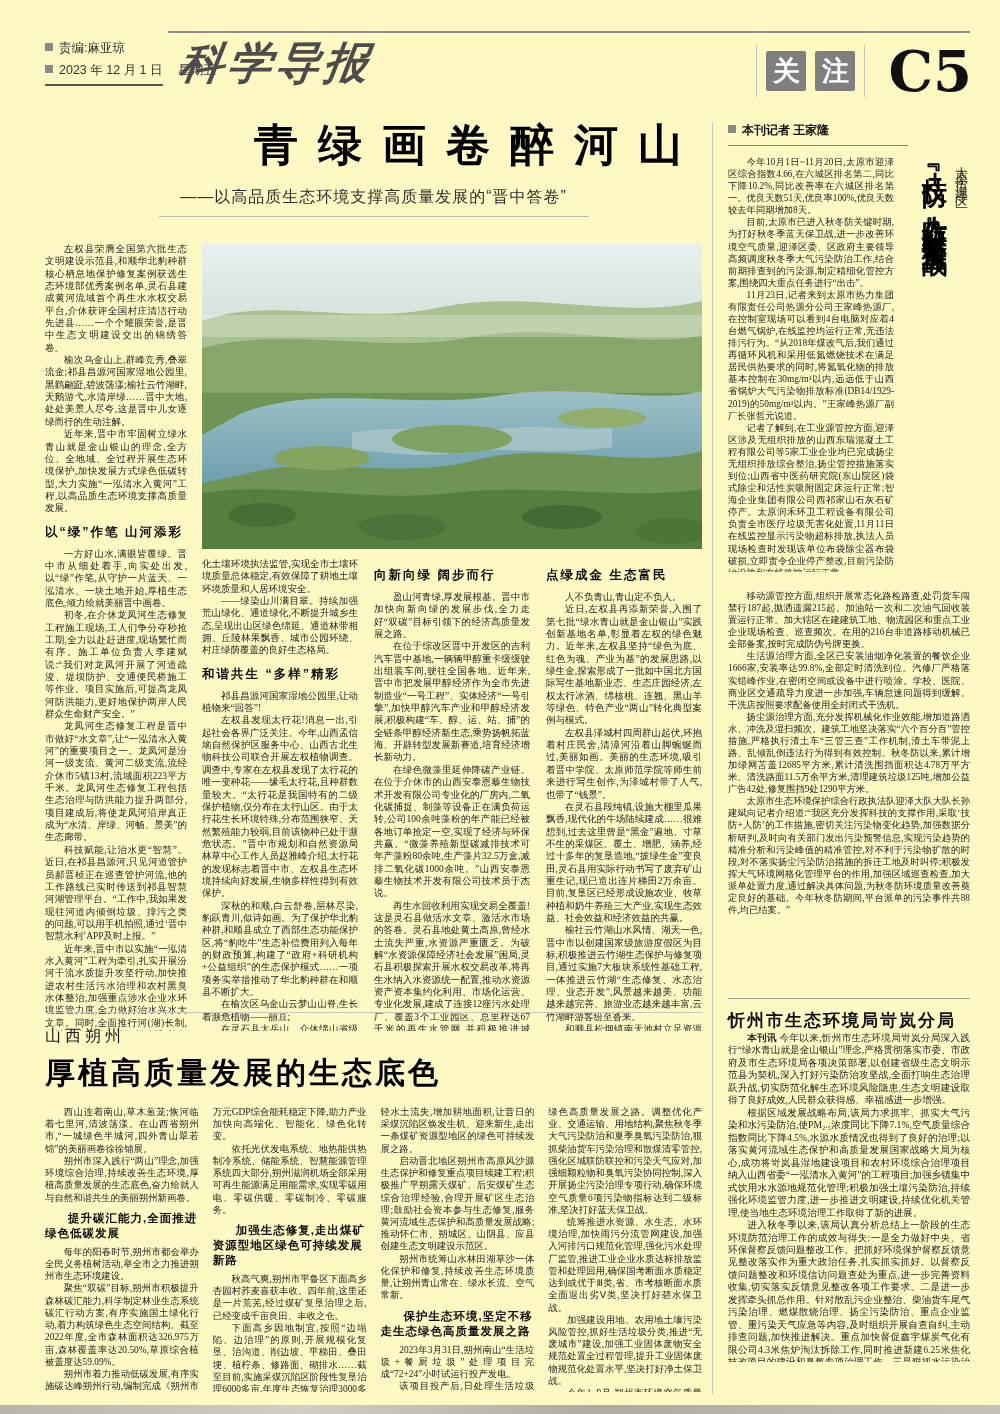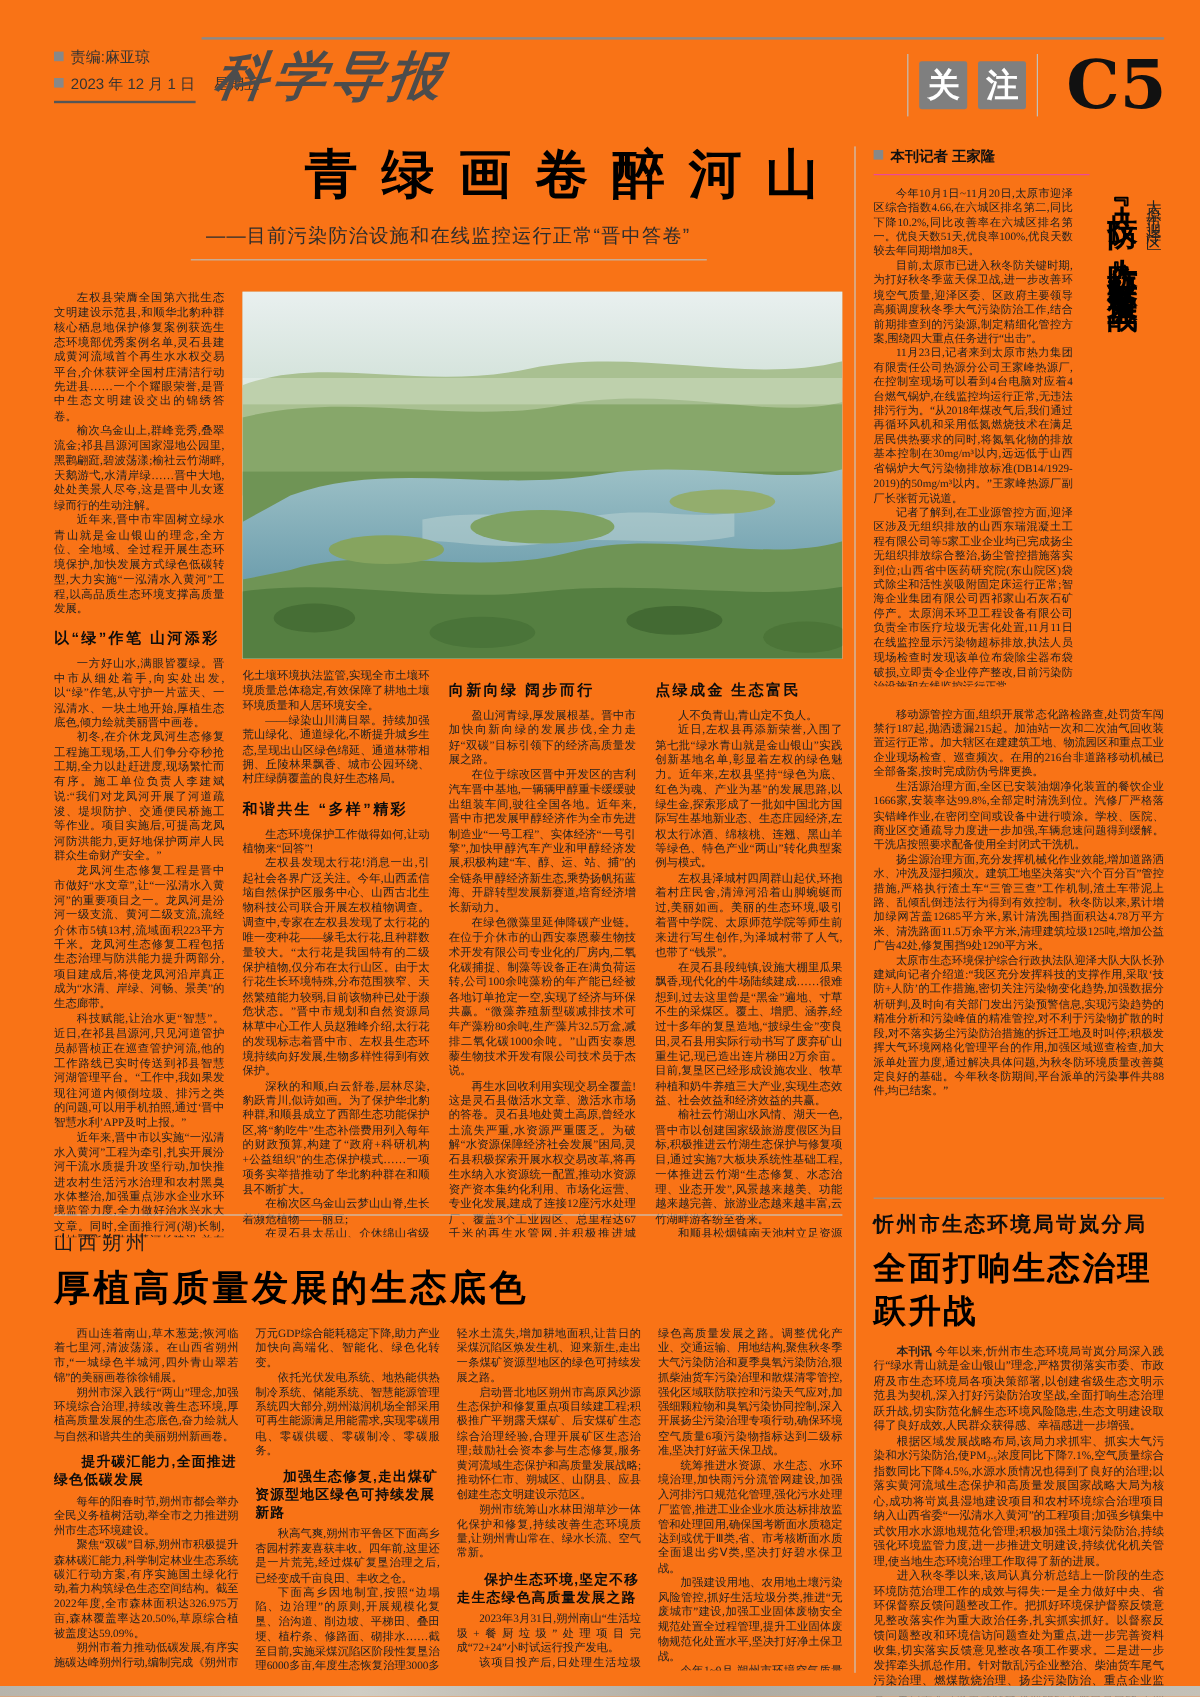--- a/index.html
+++ b/index.html
@@ -1,16 +1,16 @@
 <!DOCTYPE html>
 <html><head>
 <meta charset="utf-8">
 <style>
   html,body{margin:0;padding:0;background:#dddbd4;}
-  .page{position:relative;width:1000px;height:1414px;margin:0 auto;background:#f97316;
+  .page{position:relative;width:1000px;height:1414px;margin:0 auto;background:#fef9c3;
         font-family:"Liberation Serif",serif;color:#1c1c1c;overflow:hidden;}
   .sq{display:inline-block;width:8px;height:8px;background:#888;margin-right:6px;vertical-align:1px;}
   
   .topline{position:absolute;left:168px;right:30px;top:31px;border-top:2px solid #8a8a8a;}
   .header-left{position:absolute;left:45px;top:40px;font-family:"Liberation Sans",sans-serif;
                font-size:12.5px;color:#333;}
   .meta-row{margin-bottom:5px;white-space:nowrap;}
   .weekday{margin-left:16px;}
   .date-rule{width:118px;border-top:2px solid #555;margin-top:3px;}
   .masthead{position:absolute;left:180px;top:34px;font-family:"DejaVu Serif",serif;
@@ -90,21 +90,21 @@
   <div class="badge-area">
     <span class="vbar"></span>
     <span class="badge-box">关</span>
     <span class="badge-box">注</span>
     <span class="vbar"></span>
     <span class="page-num">C5</span>
   </div>
 
   <div class="main">
     <h1 class="main-headline">青绿画卷醉河山</h1>
-    <div class="main-subtitle">——目前污染防治设施和在线监控运行正常“晋中答卷”</div>
+    <div class="main-subtitle">——以高品质生态环境支撑高质量发展的“晋中答卷”</div>
     <div class="sub-rule"></div>
     <div class="main-body">
       <div class="mcol1">
           <p class="para">左权县荣膺全国第六批生态文明建设示范县,和顺华北豹种群核心栖息地保护修复案例获选生态环境部优秀案例名单,灵石县建成黄河流域首个再生水水权交易平台,介休获评全国村庄清洁行动先进县……一个个耀眼荣誉,是晋中生态文明建设交出的锦绣答卷。</p>
           <p class="para">榆次乌金山上,群峰竞秀,叠翠流金;祁县昌源河国家湿地公园里,黑鹳翩跹,碧波荡漾;榆社云竹湖畔,天鹅游弋,水清岸绿……晋中大地,处处美景人尽夸,这是晋中儿女逐绿而行的生动注解。</p>
           <p class="para">近年来,晋中市牢固树立绿水青山就是金山银山的理念,全方位、全地域、全过程开展生态环境保护,加快发展方式绿色低碳转型,大力实施“一泓清水入黄河”工程,以高品质生态环境支撑高质量发展。</p>
           <h3 class="subhead">以“绿”作笔  山河添彩</h3>
           <p class="para">一方好山水,满眼皆覆绿。晋中市从细处着手,向实处出发,以“绿”作笔,从守护一片蓝天、一泓清水、一块土地开始,厚植生态底色,倾力绘就美丽晋中画卷。</p>
           <p class="para">初冬,在介休龙凤河生态修复工程施工现场,工人们争分夺秒抢工期,全力以赴赶进度,现场繁忙而有序。施工单位负责人李建斌说:“我们对龙凤河开展了河道疏浚、堤坝防护、交通便民桥施工等作业。项目实施后,可提高龙凤河防洪能力,更好地保护两岸人民群众生命财产安全。”</p>
           <p class="para">龙凤河生态修复工程是晋中市做好“水文章”,让“一泓清水入黄河”的重要项目之一。龙凤河是汾河一级支流、黄河二级支流,流经介休市5镇13村,流域面积223平方千米。龙凤河生态修复工程包括生态治理与防洪能力提升两部分,项目建成后,将使龙凤河沿岸真正成为“水清、岸绿、河畅、景美”的生态廊带。</p>
@@ -139,21 +139,21 @@
             <ellipse cx="360" cy="274" rx="40" ry="12" fill="#436a33"></ellipse>
             <ellipse cx="470" cy="288" rx="36" ry="13" fill="#4c7538"></ellipse>
             <rect x="0" y="72" width="500" height="22" fill="#ffffff" opacity="0.25"></rect>
           </svg>
         </div>
         <div class="under-photo">
           <div class="ucol">
               <p class="para noindent">化土壤环境执法监管,实现全市土壤环境质量总体稳定,有效保障了耕地土壤环境质量和人居环境安全。</p>
               <p class="para">——绿染山川满目翠。持续加强荒山绿化、通道绿化,不断提升城乡生态,呈现出山区绿色绵延、通道林带相拥、丘陵林果飘香、城市公园环绕、村庄绿荫覆盖的良好生态格局。</p>
               <h3 class="subhead">和谐共生  “多样”精彩</h3>
-              <p class="para">生态环境保护工作做得如何,让动植物来“回答”!</p>
+              <p class="para">祁县昌源河国家湿地公园里,让动植物来“回答”!</p>
               <p class="para">左权县发现太行花!消息一出,引起社会各界广泛关注。今年,山西孟信垴自然保护区服务中心、山西古北生物科技公司联合开展左权植物调查。调查中,专家在左权县发现了太行花的唯一变种花——缘毛太行花,且种群数量较大。“太行花是我国特有的二级保护植物,仅分布在太行山区。由于太行花生长环境特殊,分布范围狭窄、天然繁殖能力较弱,目前该物种已处于濒危状态。”晋中市规划和自然资源局林草中心工作人员赵雅峰介绍,太行花的发现标志着晋中市、左权县生态环境持续向好发展,生物多样性得到有效保护。</p>
               <p class="para">深秋的和顺,白云舒卷,层林尽染,豹跃青川,似诗如画。为了保护华北豹种群,和顺县成立了西部生态功能保护区,将“豹吃牛”生态补偿费用列入每年的财政预算,构建了“政府+科研机构+公益组织”的生态保护模式……一项项务实举措推动了华北豹种群在和顺县不断扩大。</p>
               <p class="para">在榆次区乌金山云梦山山脊,生长着濒危植物——丽豆;</p>
               <p class="para">在灵石县太岳山、介休绵山省级自然保护区,生长着珍稀濒危兰科植物——褐花杓兰;</p>
             </div>
           <div class="ucol">
               <h3 class="subhead">向新向绿  阔步而行</h3>
               <p class="para">盈山河青绿,厚发展根基。晋中市加快向新向绿的发展步伐,全力走好“双碳”目标引领下的经济高质量发展之路。</p>
               <p class="para">在位于综改区晋中开发区的吉利汽车晋中基地,一辆辆甲醇重卡缓缓驶出组装车间,驶往全国各地。近年来,晋中市把发展甲醇经济作为全市先进制造业“一号工程”、实体经济“一号引擎”,加快甲醇汽车产业和甲醇经济发展,积极构建“车、醇、运、站、捕”的全链条甲醇经济新生态,乘势扬帆拓蓝海、开辟转型发展新赛道,培育经济增长新动力。</p>
               <p class="para">在绿色微藻里延伸降碳产业链。在位于介休市的山西安泰恩藜生物技术开发有限公司专业化的厂房内,二氧化碳捕捉、制藻等设备正在满负荷运转,公司100余吨藻粉的年产能已经被各地订单抢定一空,实现了经济与环保共赢。“微藻养殖新型碳减排技术可年产藻粉80余吨,生产藻片32.5万盒,减排二氧化碳1000余吨。”山西安泰恩藜生物技术开发有限公司技术员于杰说。</p>
@@ -189,21 +189,20 @@
       <div class="t-kicker">太原市迎泽区</div>
     </div>
     <div class="t-wide">
         <p class="para">移动源管控方面,组织开展常态化路检路查,处罚货车闯禁行187起,抛洒遗漏215起。加油站一次和二次油气回收装置运行正常。加大辖区在建建筑工地、物流园区和重点工业企业现场检查、巡查频次。在用的216台非道路移动机械已全部备案,按时完成防伪号牌更换。</p>
         <p class="para">生活源治理方面,全区已安装油烟净化装置的餐饮企业1666家,安装率达99.8%,全部定时清洗到位。汽修厂严格落实错峰作业,在密闭空间或设备中进行喷涂。学校、医院、商业区交通疏导力度进一步加强,车辆怠速问题得到缓解。干洗店按照要求配备使用全封闭式干洗机。</p>
         <p class="para">扬尘源治理方面,充分发挥机械化作业效能,增加道路洒水、冲洗及湿扫频次。建筑工地坚决落实“六个百分百”管控措施,严格执行渣土车“三管三查”工作机制,渣土车带泥上路、乱倾乱倒违法行为得到有效控制。秋冬防以来,累计增加绿网苫盖12685平方米,累计清洗围挡面积达4.78万平方米、清洗路面11.5万余平方米,清理建筑垃圾125吨,增加公益广告42处,修复围挡9处1290平方米。</p>
         <p class="para">太原市生态环境保护综合行政执法队迎泽大队大队长孙建斌向记者介绍道:“我区充分发挥科技的支撑作用,采取‘技防+人防’的工作措施,密切关注污染物变化趋势,加强数据分析研判,及时向有关部门发出污染预警信息,实现污染趋势的精准分析和污染峰值的精准管控,对不利于污染物扩散的时段,对不落实扬尘污染防治措施的拆迁工地及时叫停;积极发挥大气环境网格化管理平台的作用,加强区域巡查检查,加大派单处置力度,通过解决具体问题,为秋冬防环境质量改善奠定良好的基础。今年秋冬防期间,平台派单的污染事件共88件,均已结案。”</p>
       </div>
     <div class="r-divider"></div>
     <div class="x-kicker">忻州市生态环境局岢岚分局</div>
-    <h2 class="x-headline">全面打响生态治理跃升战</h2>
     <div class="x-body">
         <p class="para"><strong>本刊讯  </strong>今年以来,忻州市生态环境局岢岚分局深入践行“绿水青山就是金山银山”理念,严格贯彻落实市委、市政府及市生态环境局各项决策部署,以创建省级生态文明示范县为契机,深入打好污染防治攻坚战,全面打响生态治理跃升战,切实防范化解生态环境风险隐患,生态文明建设取得了良好成效,人民群众获得感、幸福感进一步增强。</p>
         <p class="para">根据区域发展战略布局,该局力求抓牢、抓实大气污染和水污染防治,使PM₂.₅浓度同比下降7.1%,空气质量综合指数同比下降4.5%,水源水质情况也得到了良好的治理;以落实黄河流域生态保护和高质量发展国家战略大局为核心,成功将岢岚县湿地建设项目和农村环境综合治理项目纳入山西省委“一泓清水入黄河”的工程项目;加强乡镇集中式饮用水水源地规范化管理;积极加强土壤污染防治,持续强化环境监管力度,进一步推进文明建设,持续优化机关管理,使当地生态环境治理工作取得了新的进展。</p>
         <p class="para">进入秋冬季以来,该局认真分析总结上一阶段的生态环境防范治理工作的成效与得失:一是全力做好中央、省环保督察反馈问题整改工作。把抓好环境保护督察反馈意见整改落实作为重大政治任务,扎实抓实抓好。以督察反馈问题整改和环境信访问题查处为重点,进一步完善资料收集,切实落实反馈意见整改各项工作要求。二是进一步发挥牵头抓总作用。针对散乱污企业整治、柴油货车尾气污染治理、燃煤散烧治理、扬尘污染防治、重点企业监管、重污染天气应急等内容,及时组织开展自查自纠,主动排查问题,加快推进解决。重点加快督促鑫宇煤炭气化有限公司4.3米焦炉淘汰拆除工作,同时推进新建6.25米焦化技改项目的建设和臭氧专项治理工作。三是狠抓水污染治理工作。加强对岚漪河沿岸单位的监管工作,强化日常巡查和监测工作,确保雷家坪国考断面水质达到排放标准要求。重拳打击违法排污,严厉查处超标排放和偷排暗排等恶意违法行为。</p>
       </div>
   </div>
 
   <div class="sz">
     <div class="sz-kicker">山西朔州</div>
     <h2 class="sz-headline">厚植高质量发展的生态底色</h2>

